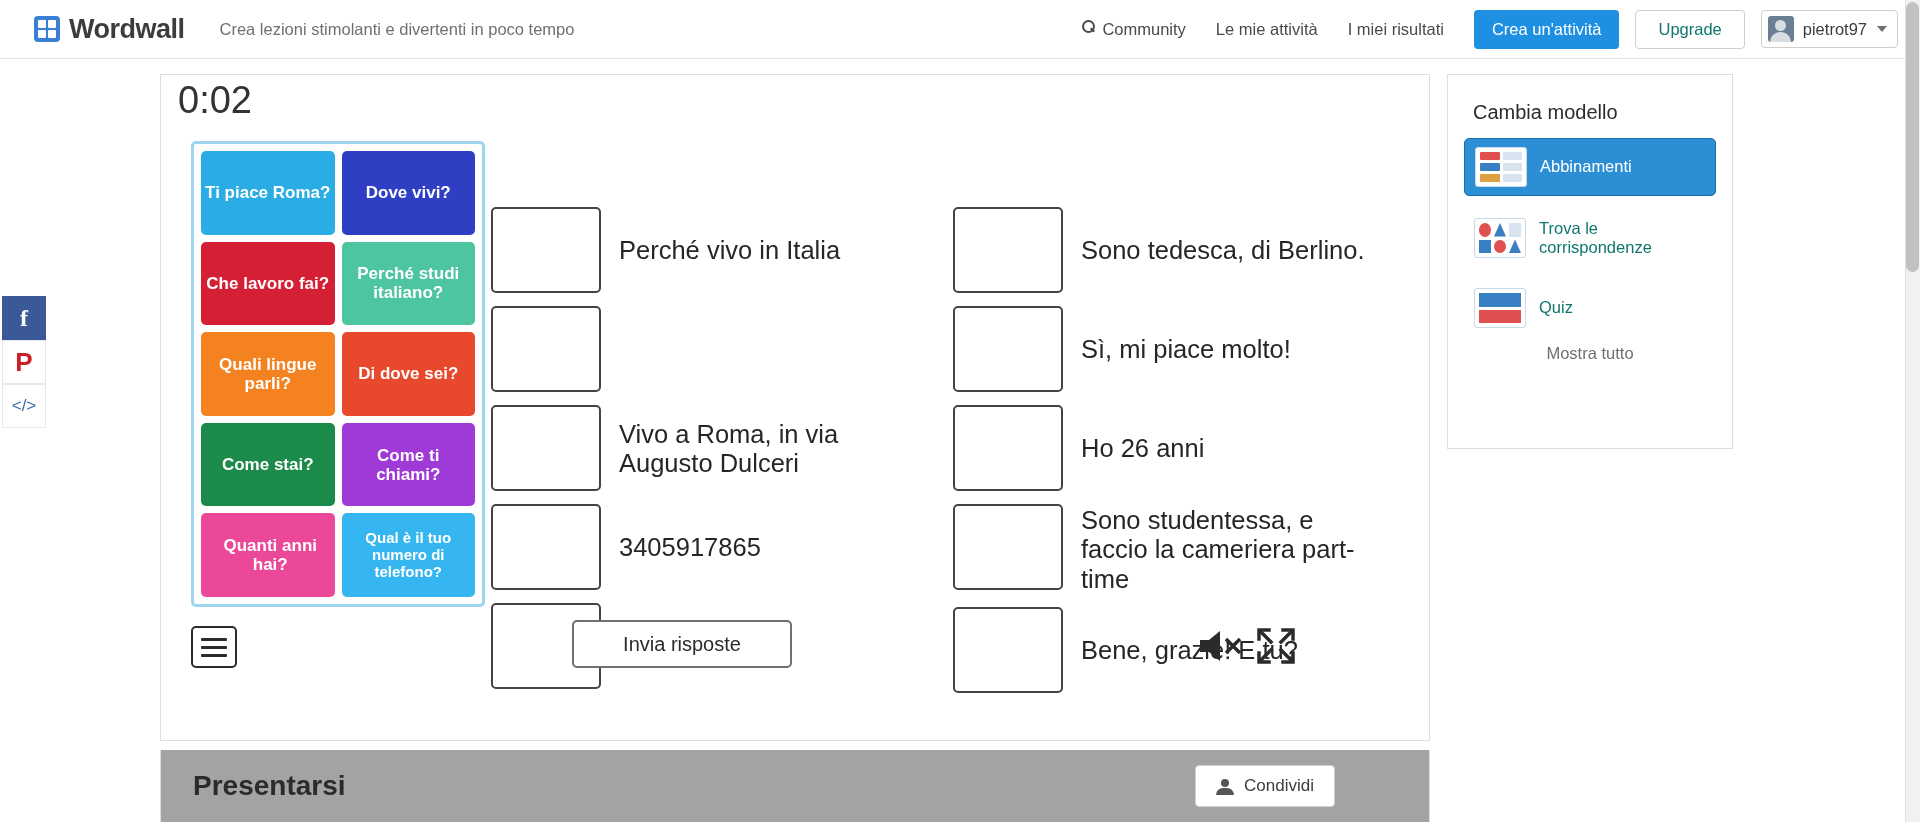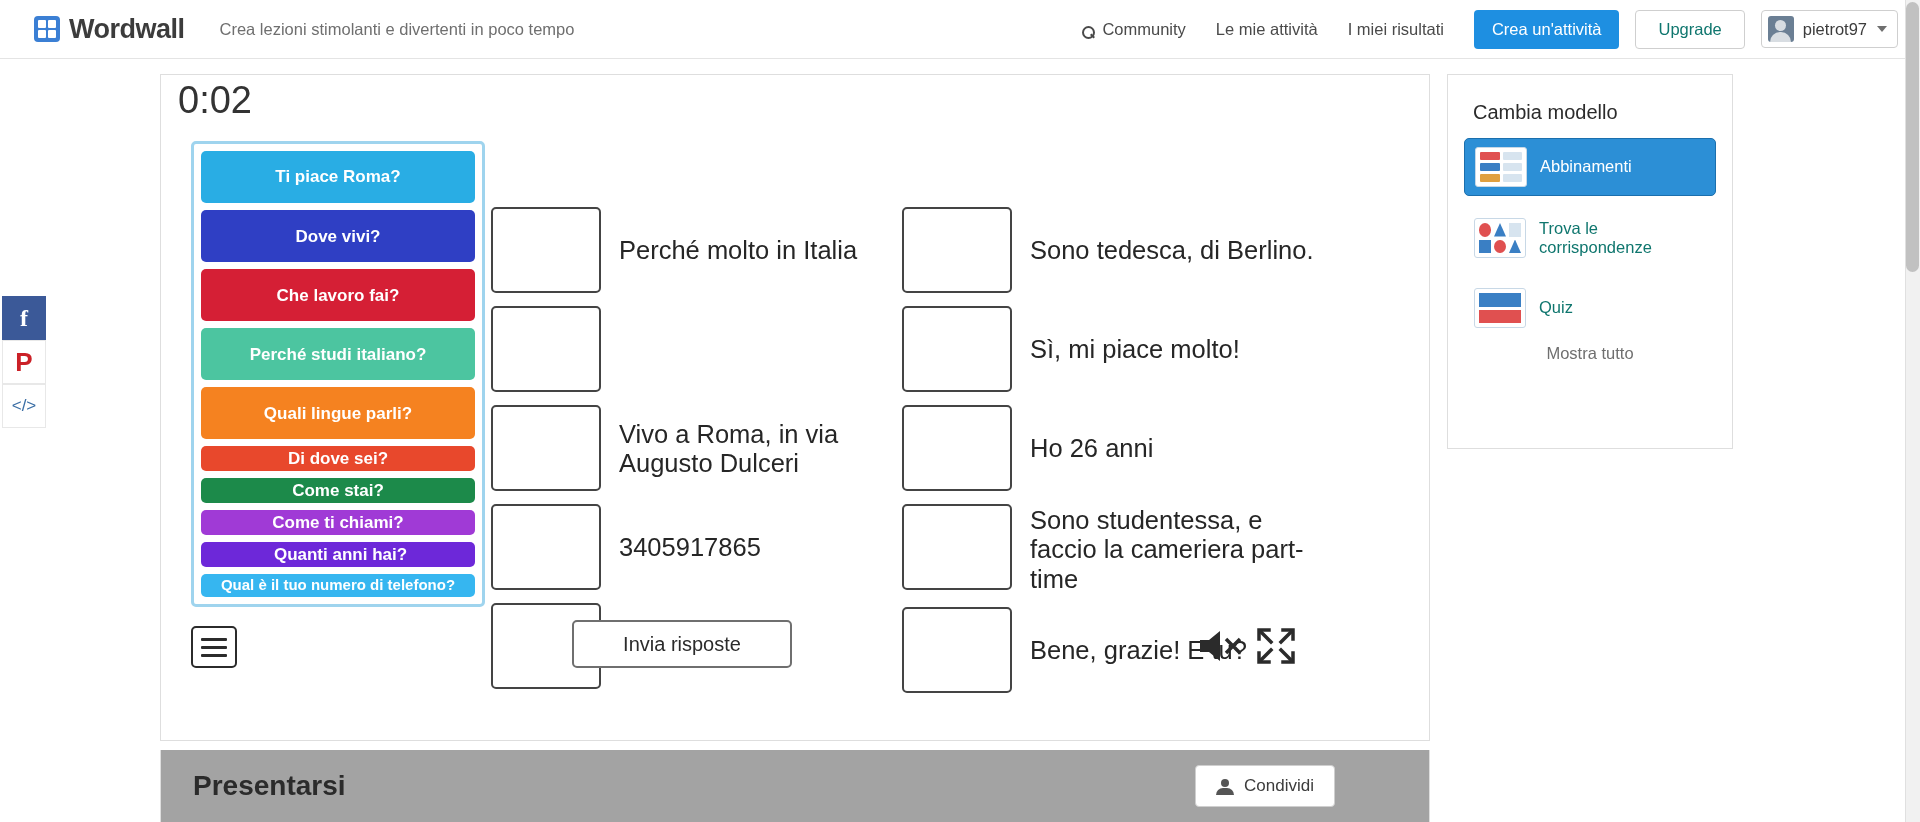--- a/index.html
+++ b/index.html
@@ -49,21 +49,21 @@
   .nav-right {
     margin-left: auto;
     display: flex; align-items: center;
     margin-right: 22px;
   }
   .nav-link {
     font-size: 16.5px;
     color: #4a4a4a;
     margin-right: 30px;
     text-decoration: none;
-    display: flex; align-items: flex-end;
+    display: flex; align-items: flex-start;
     white-space: nowrap;
   }
   .nav-link .mag {
     display: inline-block;
     margin-right: 7px;
     position: relative;
     width: 13px; height: 13px;
   }
   .nav-link .mag::before {
     content: "";
@@ -174,21 +174,21 @@
     position: absolute;
     left: 30px; top: 66px;
     width: 294px; height: 466px;
     border: 3px solid #9fd4ee;
     border-radius: 5px;
     padding: 7px;
     background: #ffffff;
   }
   .tiles-grid {
     display: grid;
-    grid-template-columns: 1fr;
+    grid-template-columns: 1fr 1fr;
     grid-template-rows: repeat(5, 1fr);
     gap: 7px;
     width: 100%; height: 100%;
   }
   .tile {
     border-radius: 5px;
     color: #ffffff;
     display: flex; align-items: center; justify-content: center;
     text-align: center;
     font-size: 17px;
@@ -197,21 +197,21 @@
     padding: 3px;
     cursor: pointer;
   }
 
   
   .col {
     position: absolute;
     top: 132px;
   }
   .col-left { left: 330px; width: 410px; }
-  .col-right { left: 741px; width: 420px; }
+  .col-right { left: 792px; width: 420px; }
   .ans-row {
     display: flex;
     align-items: flex-start;
     margin-bottom: 13px;
   }
   .drop-box {
     width: 110px;
     height: 86px;
     border: 2px solid #444444;
     border-radius: 5px;
@@ -436,29 +436,29 @@
   <div class="tiles-frame">
     <div class="tiles-grid" id="tiles-grid">
         <div class="tile" style="background: rgb(41, 173, 228);">Ti piace Roma?</div>
         <div class="tile" style="background: rgb(47, 63, 196);">Dove vivi?</div>
         <div class="tile" style="background: rgb(213, 31, 53);">Che lavoro fai?</div>
         <div class="tile" style="background: rgb(76, 197, 160);">Perché studi italiano?</div>
         <div class="tile" style="background: rgb(245, 130, 32);">Quali lingue parli?</div>
         <div class="tile" style="background: rgb(232, 72, 44);">Di dove sei?</div>
         <div class="tile" style="background: rgb(28, 138, 74);">Come stai?</div>
         <div class="tile" style="background: rgb(160, 58, 214);">Come ti chiami?</div>
-        <div class="tile" style="background: #6d28d9; padding-left: 8px;">Quanti anni hai?</div>
+        <div class="tile" style="background: #ec4899; padding-left: 8px;">Quanti anni hai?</div>
         <div class="tile" style="background: rgb(54, 182, 240); font-size: 15px;">Qual è il tuo numero di telefono?</div>
       </div>
   </div>
 
   <div class="col col-left" id="col-left">
       <div class="ans-row">
         <div class="drop-box"></div>
-        <div class="ans-text">Perché molto in Italia</div>
+        <div class="ans-text">Perché vivo in Italia</div>
       </div>
       <div class="ans-row">
         <div class="drop-box"></div>
       </div>
       <div class="ans-row">
         <div class="drop-box"></div>
         <div class="ans-text">Vivo a Roma, in via Augusto Dulceri</div>
       </div>
       <div class="ans-row">
         <div class="drop-box"></div>

